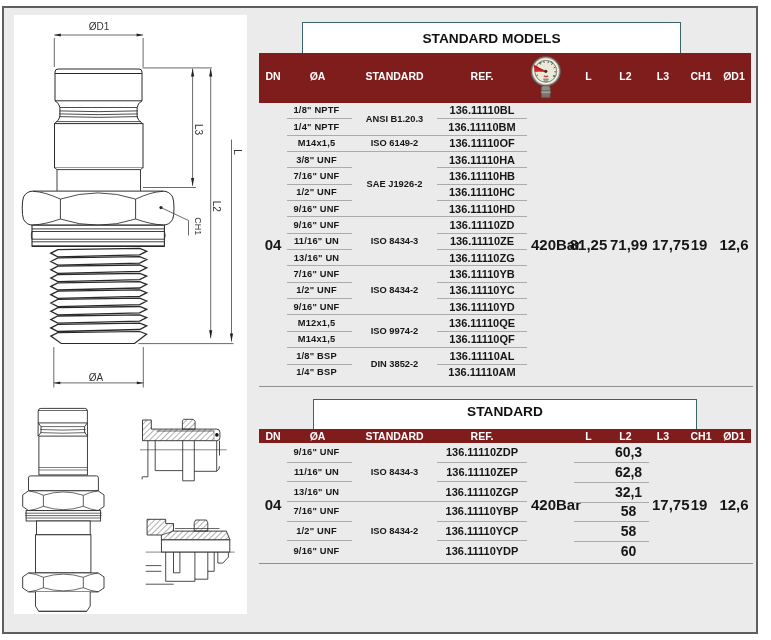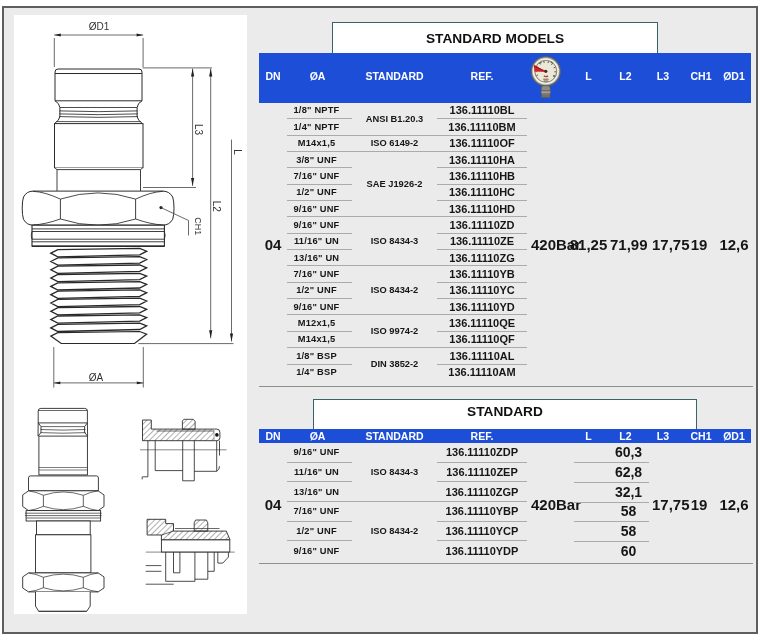--- a/index.html
+++ b/index.html
@@ -7,21 +7,21 @@
   font-family:"Liberation Sans",sans-serif;}
 .page{position:absolute;left:2px;top:5.5px;width:756px;height:628.5px;background:#ebebeb;
   border:2px solid #5e5e5e}
 .panel{position:absolute;left:14px;top:15px;width:233px;height:599px;background:#fff}
 .panelsvg{position:absolute;left:0;top:0}
 .dim{font-size:10px;fill:#333;stroke:none;font-family:"Liberation Sans",sans-serif}
 .tbox{position:absolute;background:#fff;border:1.5px solid #39626a;border-bottom:none;color:#101010;
   font-weight:bold;font-size:13.7px;text-align:center}
 .tb{position:absolute;border-collapse:collapse;table-layout:fixed;width:492px;color:#161616}
 .tb td{padding:0;text-align:center;vertical-align:middle;font-weight:bold;white-space:nowrap}
-.hd td{background:#1d4ed8;color:#fff;font-size:10.5px}
+.hd td{background:#7f1d1d;color:#fff;font-size:10.5px}
 .hd1 td{height:50px;padding-bottom:3px}
 .hd2 td{height:14px}
 .br td{height:16.35px}
 .br2 td{height:19.7px}
 .oa{font-size:9.3px;letter-spacing:0.2px;padding-right:6px !important}
 .std{font-size:9.3px}
 .ref{font-size:11px}
 .val{font-size:15px}
 .l3v{padding-left:7px !important}
 .vs{position:relative;top:3px}
@@ -140,21 +140,21 @@
 <path d="M147.4,520 l12.1,-3.9 M161,513.5 h44.5" stroke-width="0.7"></path>
 <path d="M180.2,507.8 l1.4,-2.8 h10.8 l1.4,2.8 v8.3 h-13.6 z" fill="url(#hat)"></path>
 <rect x="147.4" y="524.9" width="68.4" height="12.2" fill="#fff" stroke-width="0.9"></rect>
 <line x1="131.7" y1="537.1" x2="220.8" y2="537.1" stroke-width="0.7" stroke="#555"></line>
 <path d="M151.7,537.1 v29.2 M151.7,566.3 h29.2 M159.5,537.1 v20.7 M159.5,557.8 h6.4 M165.9,537.1 v20.7 M180.9,537.1 v29.2 M193.8,537.1 v27.1 M193.8,564.2 h-12.9 M200.2,537.1 v19.2 M200.2,556.3 h-6.4 M203.8,537.1 v11 M203.8,548.1 h5 M208.8,548.1 l5.6,-6 v-4.7" stroke-width="0.85"></path>
 <path d="M131.7,550.6 h15.7 M131.7,556.3 h15.7 M131.7,569.2 h28" stroke-width="0.8"></path>
 </g>
 </svg>
 </div>
 
-<div class="tbox" style="left:332px;top:22px;width:326px;height:30.5px;line-height:31px">STANDARD MODELS</div>
+<div class="tbox" style="left:302px;top:22px;width:379px;height:30.5px;line-height:31px">STANDARD MODELS</div>
 <table class="tb" style="left:259px;top:52.5px;">
 <colgroup>
       <col style="width:28px">
       <col style="width:65px">
       <col style="width:85px">
       <col style="width:90px">
       <col style="width:40px">
       <col style="width:43px">
       <col style="width:35px">
       <col style="width:36px">

